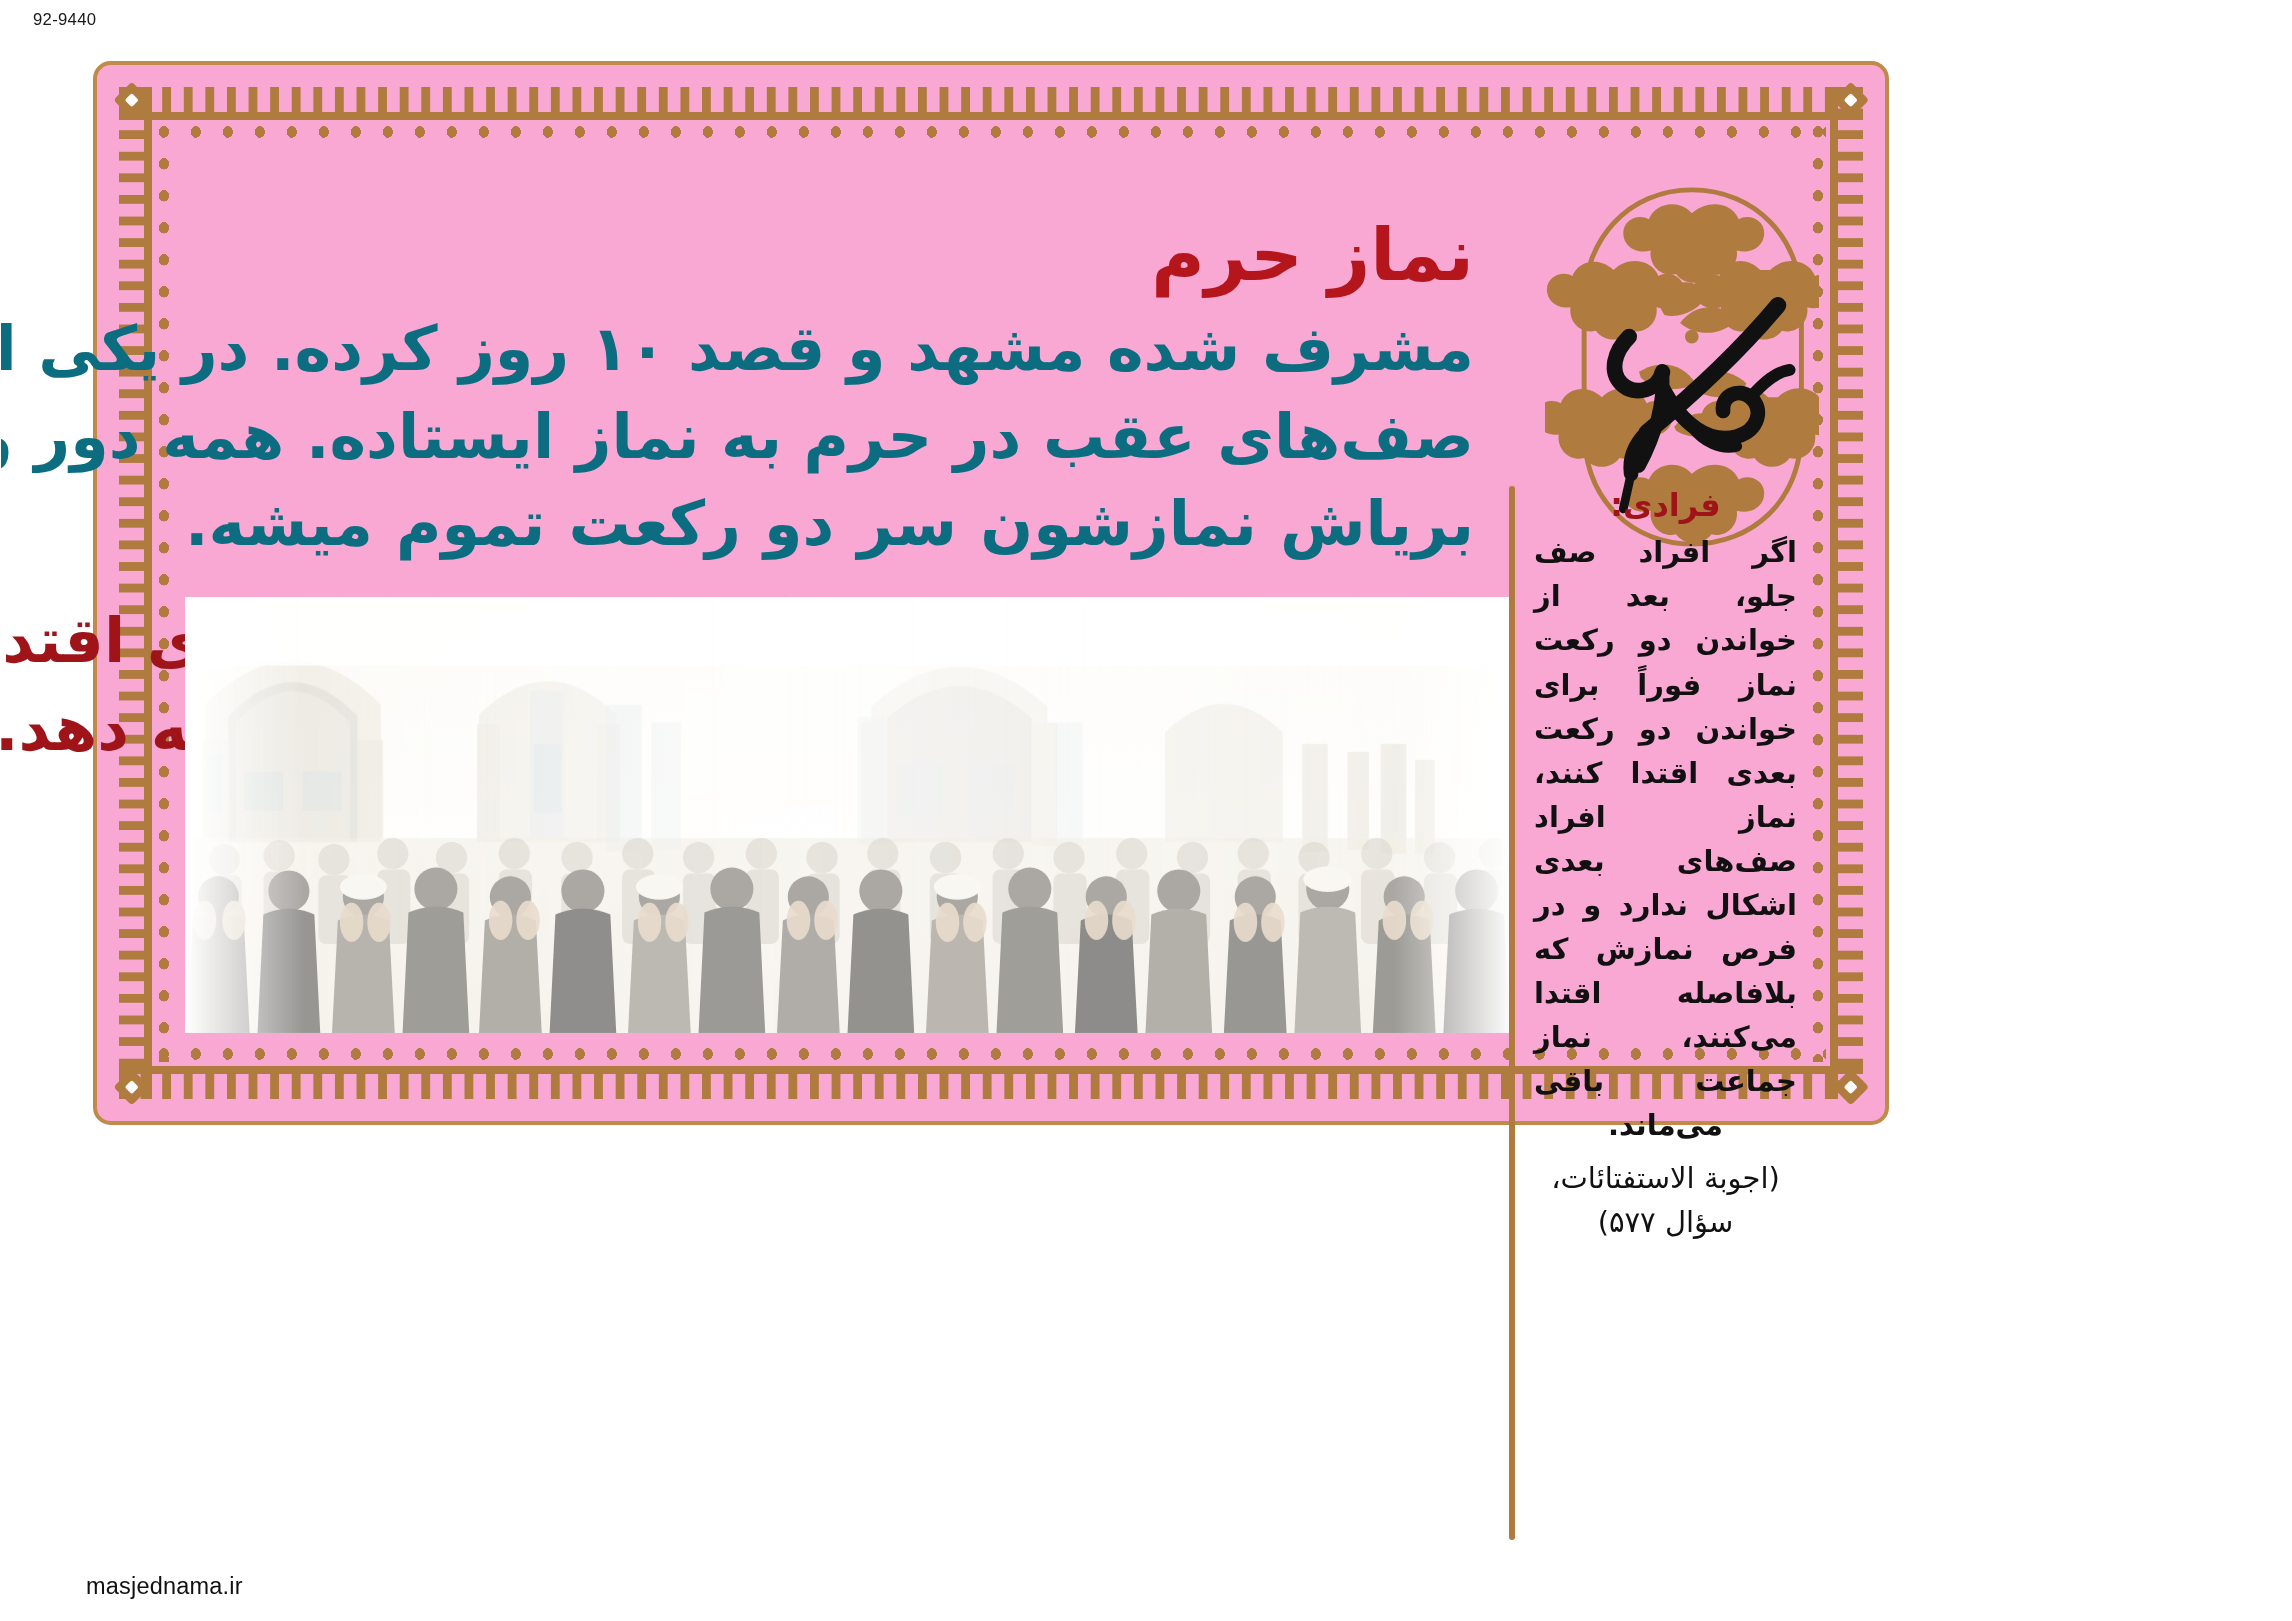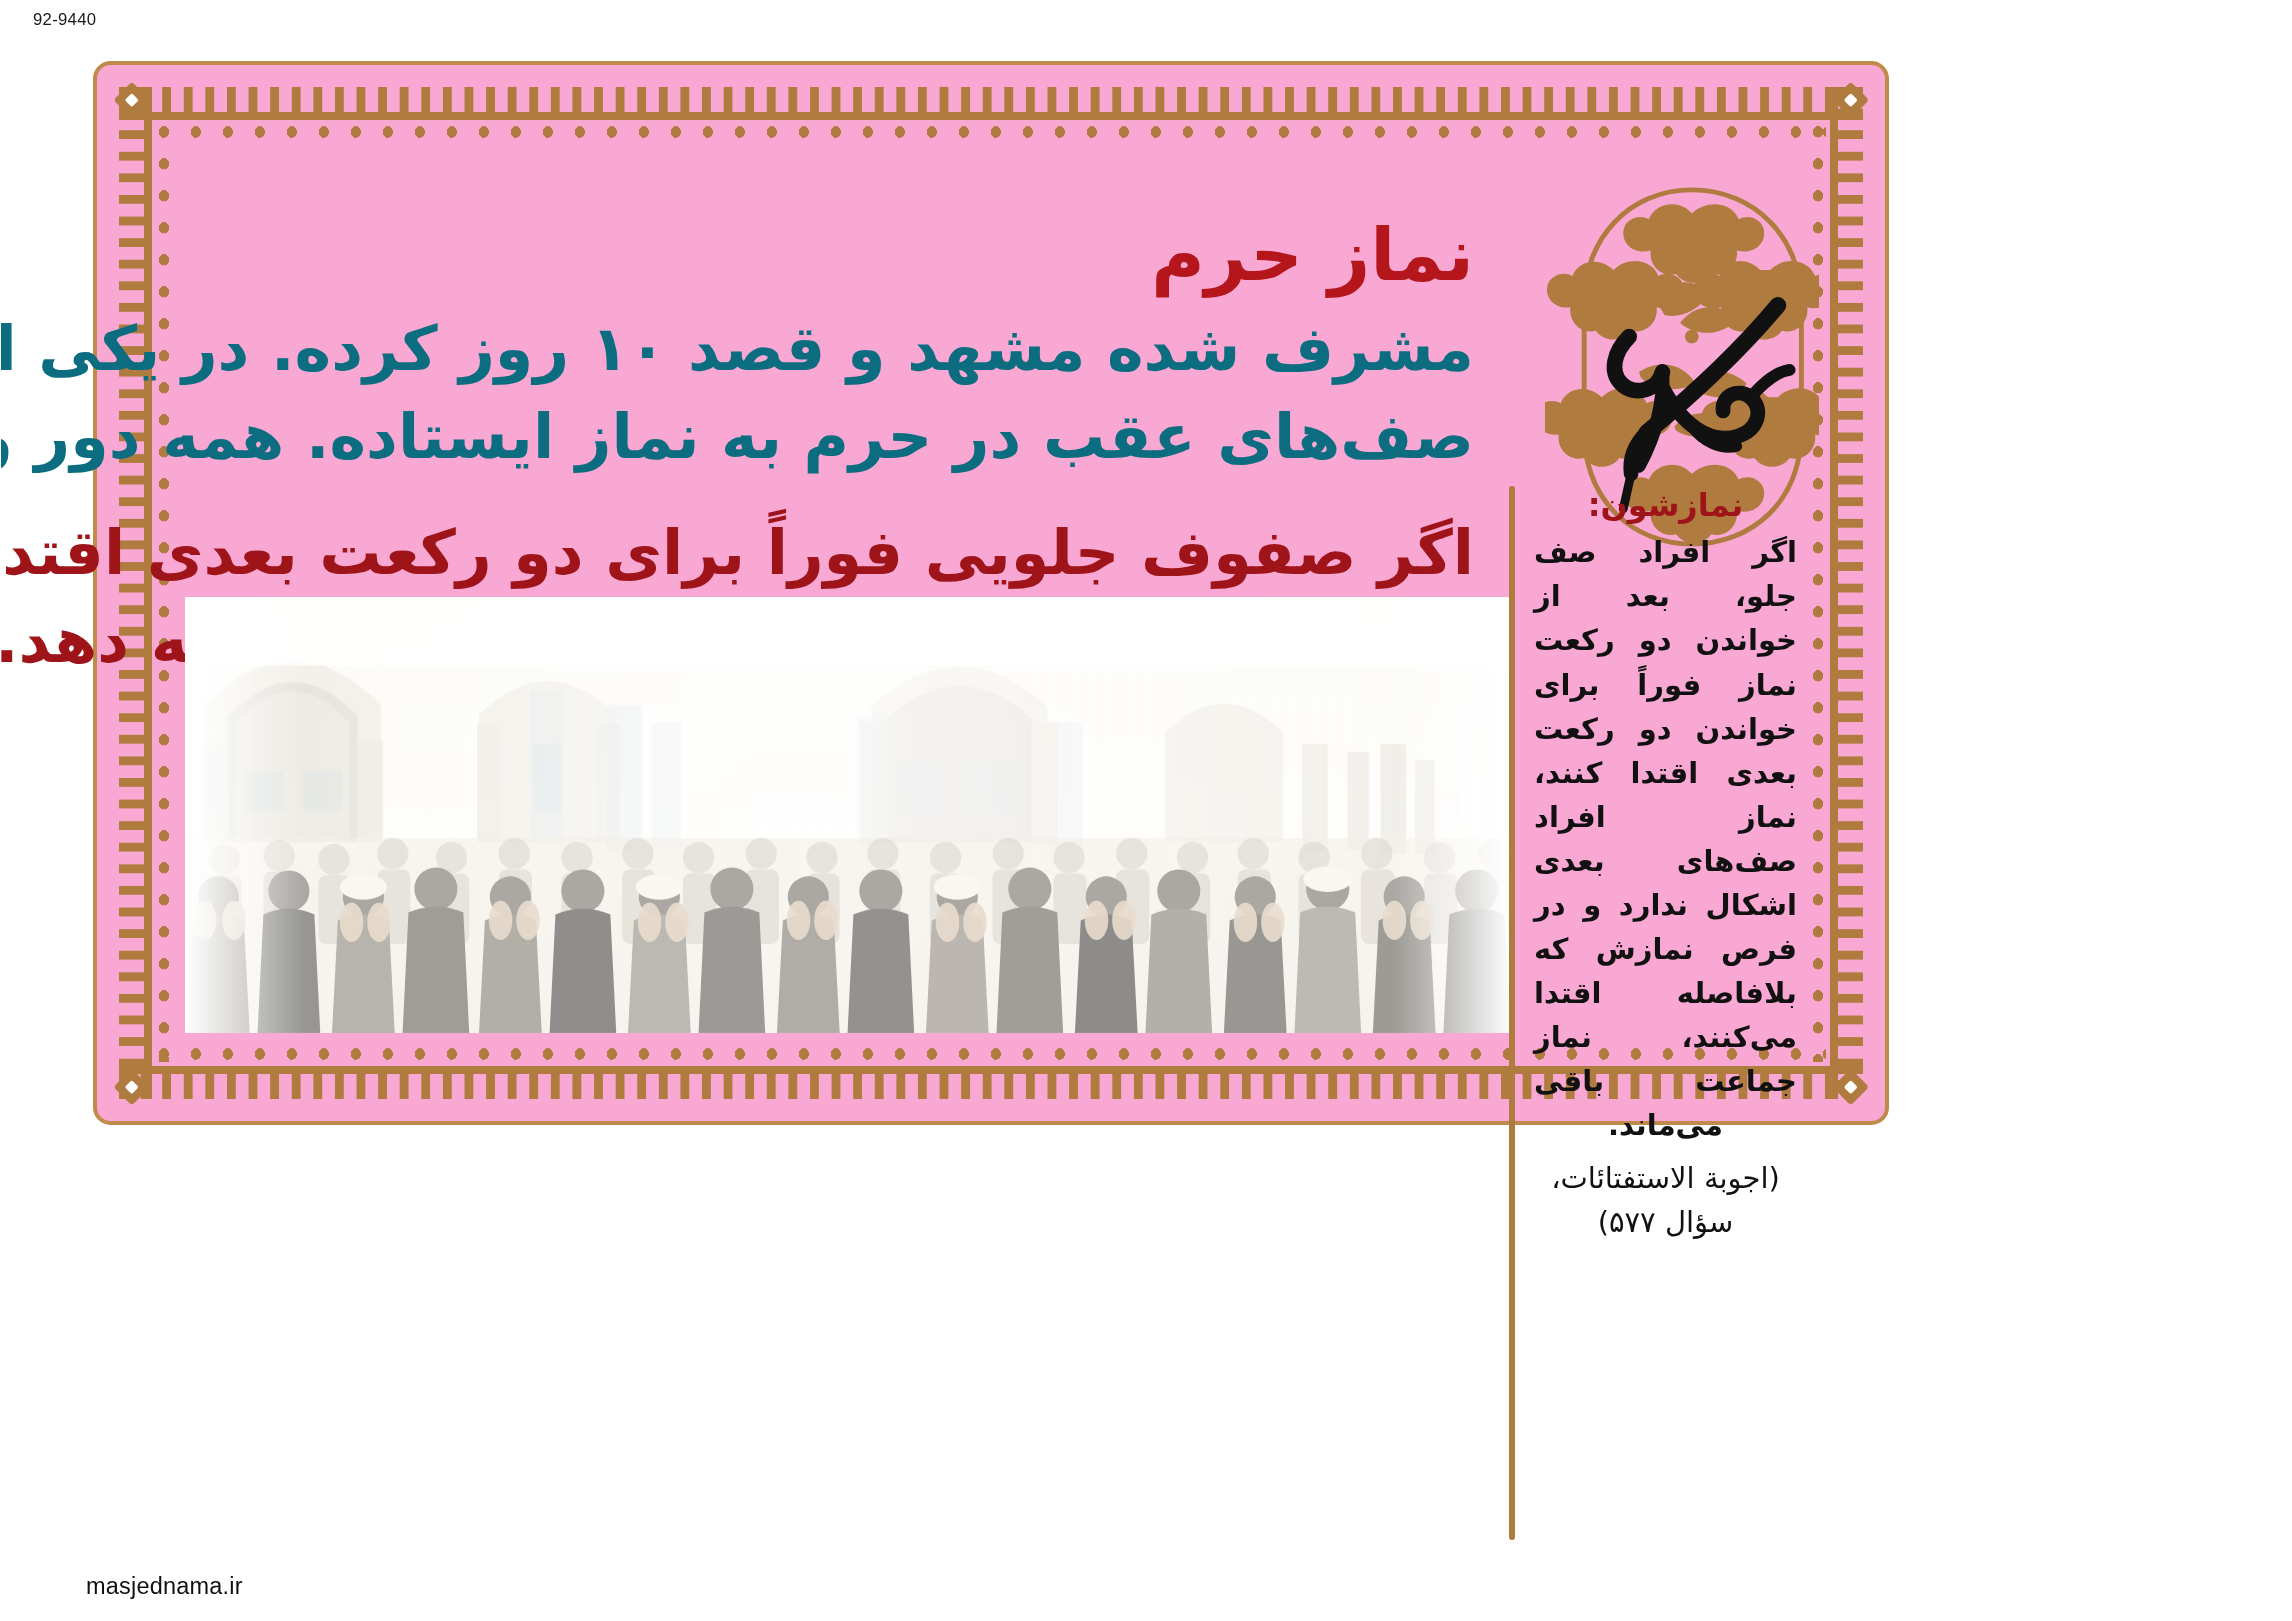--- a/index.html
+++ b/index.html
@@ -323,20 +323,21 @@
           <path d="M210 222 C 224 206 236 196 250 194" stroke-width="12"></path>
           <path d="M150 252 C 162 268 180 276 196 272" stroke-width="11"></path>
         </g>
       </svg>
     </div>
 
     <div id="main-col">
       <h1 class="headline">نماز حرم</h1>
       <p class="body-line">مشرف شده مشهد و قصد ۱۰ روز کرده. در یکی از</p>
       <p class="body-line">صف‌های عقب در حرم به نماز ایستاده. همه دور و</p>
+      <p class="body-line">بریاش نمازشون سر دو رکعت تموم میشه.</p>
       <div class="concl-block">
         <p class="concl-line">اگر صفوف جلویی فوراً برای دو رکعت بعدی اقتدا کنند،</p>
         <p class="concl-line">نمازش جماعت است وگرنه باید فرادی ادامه دهد.</p>
       </div>
     </div>
 
     <div id="photo">
       <svg viewBox="0 0 1355 445" preserveAspectRatio="xMidYMid slice" xmlns="http://www.w3.org/2000/svg" aria-hidden="true">
         <defs>
           <linearGradient id="sky" x1="0" y1="0" x2="0" y2="1">
@@ -518,21 +519,21 @@
 
         <rect width="1355" height="445" fill="#ffffff" opacity="0.42"></rect>
         <rect width="1355" height="445" fill="url(#fade-edge)"></rect>
         <rect x="0" y="0" width="1355" height="70" fill="#ffffff" opacity="0.85"></rect>
       </svg>
     </div>
 
     <div id="sidebar-divider"></div>
 
     <aside id="footnote">
-      <div id="footnote-title">نمازشون:</div>
+      <div id="footnote-title">فرادی:</div>
       <p id="footnote-body">اگر افراد صف جلو، بعد از خواندن دو رکعت نماز فوراً برای خواندن دو رکعت بعدی اقتدا کنند، نماز افراد صف‌های بعدی اشکال ندارد و در فرص نمازش که بلافاصله اقتدا می‌کنند، نماز جماعت باقی می‌ماند.</p>
       <p id="footnote-source">(اجوبة الاستفتائات، سؤال ۵۷۷)</p>
     </aside>
 
   </div>
 </div>
 
 <div id="site-url">masjednama.ir</div>
 
 

